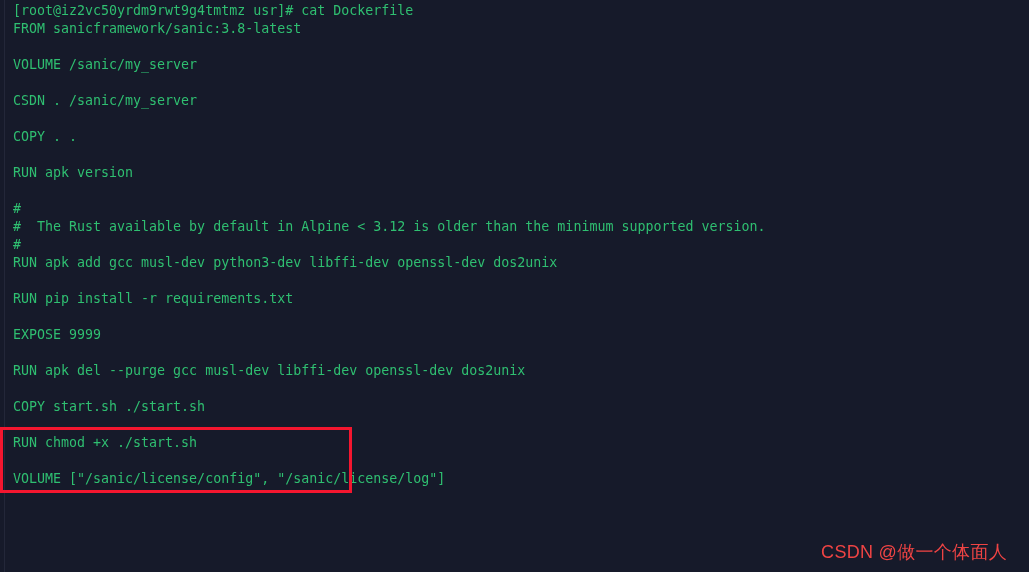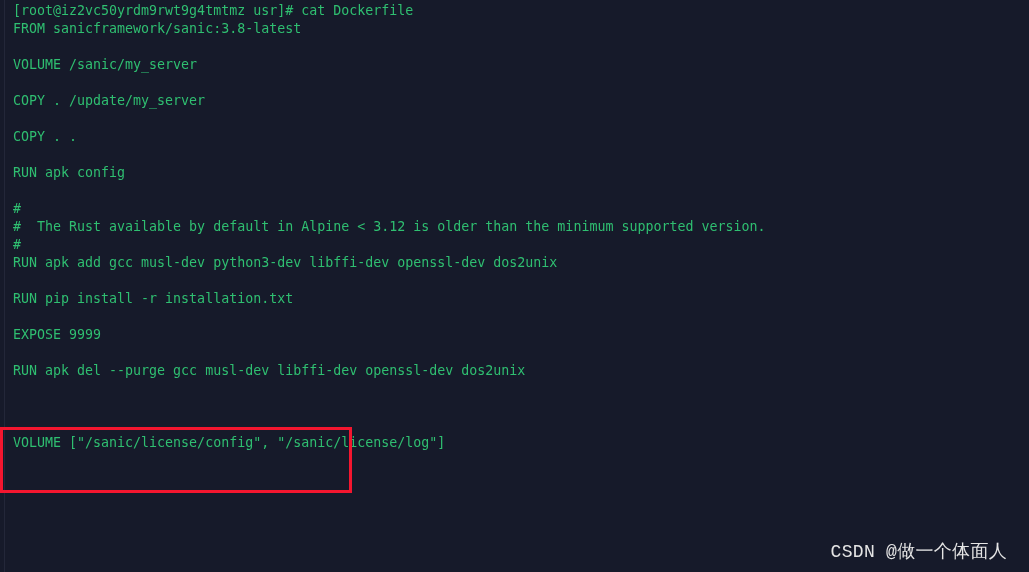--- a/index.html
+++ b/index.html
@@ -53,59 +53,61 @@
     width: 352px;
     height: 66px;
     border: 3px solid #f4162f;
     box-sizing: border-box;
     pointer-events: none;
   }
   #watermark {
     position: absolute;
     right: 22px;
     bottom: 8px;
-    font-family: Liberation Mono, monospace;
+    font-family: Liberation Sans, sans-serif;
     font-size: 18px;
     line-height: 24px;
-    color: #e5e5e5;
+    color: #ef4444;
     letter-spacing: 0.3px;
     white-space: pre;
   }
 </style>
 </head>
 <body>
 
 <div id="terminal">
 
   <div id="gutter-edge"></div>
 
   <div id="screen-lines">
       <div class="term-line">[root@iz2vc50yrdm9rwt9g4tmtmz usr]# cat Dockerfile</div>
       <div class="term-line">FROM sanicframework/sanic:3.8-latest</div>
       <div class="term-line blank"></div>
       <div class="term-line">VOLUME /sanic/my_server</div>
       <div class="term-line blank"></div>
-      <div class="term-line">COPY . /update/my_server</div>
+      <div class="term-line">CSDN . /sanic/my_server</div>
       <div class="term-line blank"></div>
       <div class="term-line">COPY . .</div>
       <div class="term-line blank"></div>
-      <div class="term-line">RUN apk config</div>
+      <div class="term-line">RUN apk version</div>
       <div class="term-line blank"></div>
       <div class="term-line">#</div>
       <div class="term-line">#  The Rust available by default in Alpine &lt; 3.12 is older than the minimum supported version.</div>
       <div class="term-line">#</div>
       <div class="term-line">RUN apk add gcc musl-dev python3-dev libffi-dev openssl-dev dos2unix</div>
       <div class="term-line blank"></div>
-      <div class="term-line">RUN pip install -r installation.txt</div>
+      <div class="term-line">RUN pip install -r requirements.txt</div>
       <div class="term-line blank"></div>
       <div class="term-line">EXPOSE 9999</div>
       <div class="term-line blank"></div>
       <div class="term-line">RUN apk del --purge gcc musl-dev libffi-dev openssl-dev dos2unix</div>
       <div class="term-line blank"></div>
+      <div class="term-line">COPY start.sh ./start.sh</div>
       <div class="term-line blank"></div>
+      <div class="term-line">RUN chmod +x ./start.sh</div>
       <div class="term-line blank"></div>
       <div class="term-line">VOLUME ["/sanic/license/config", "/sanic/license/log"]</div>
       <div class="term-line blank"></div>
     </div>
 
   <div id="highlight-box"></div>
 
   <div id="watermark">CSDN @做一个体面人</div>
 
 </div>

